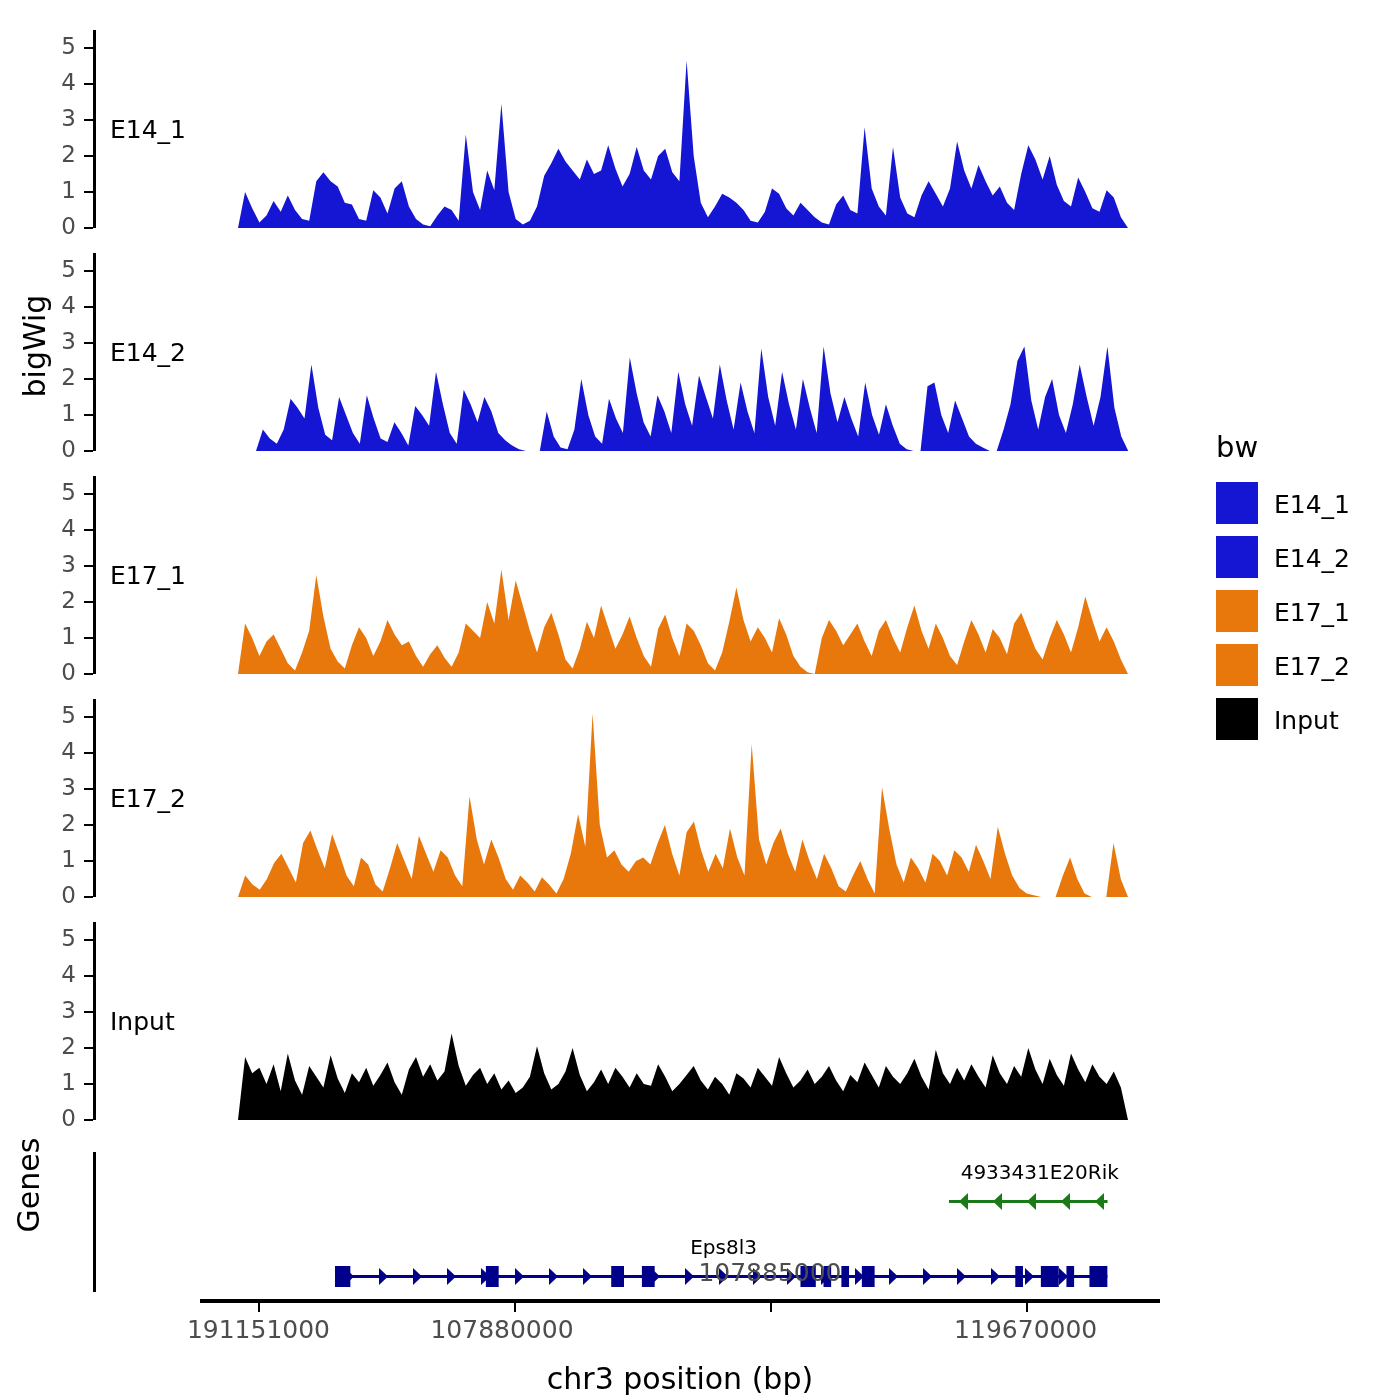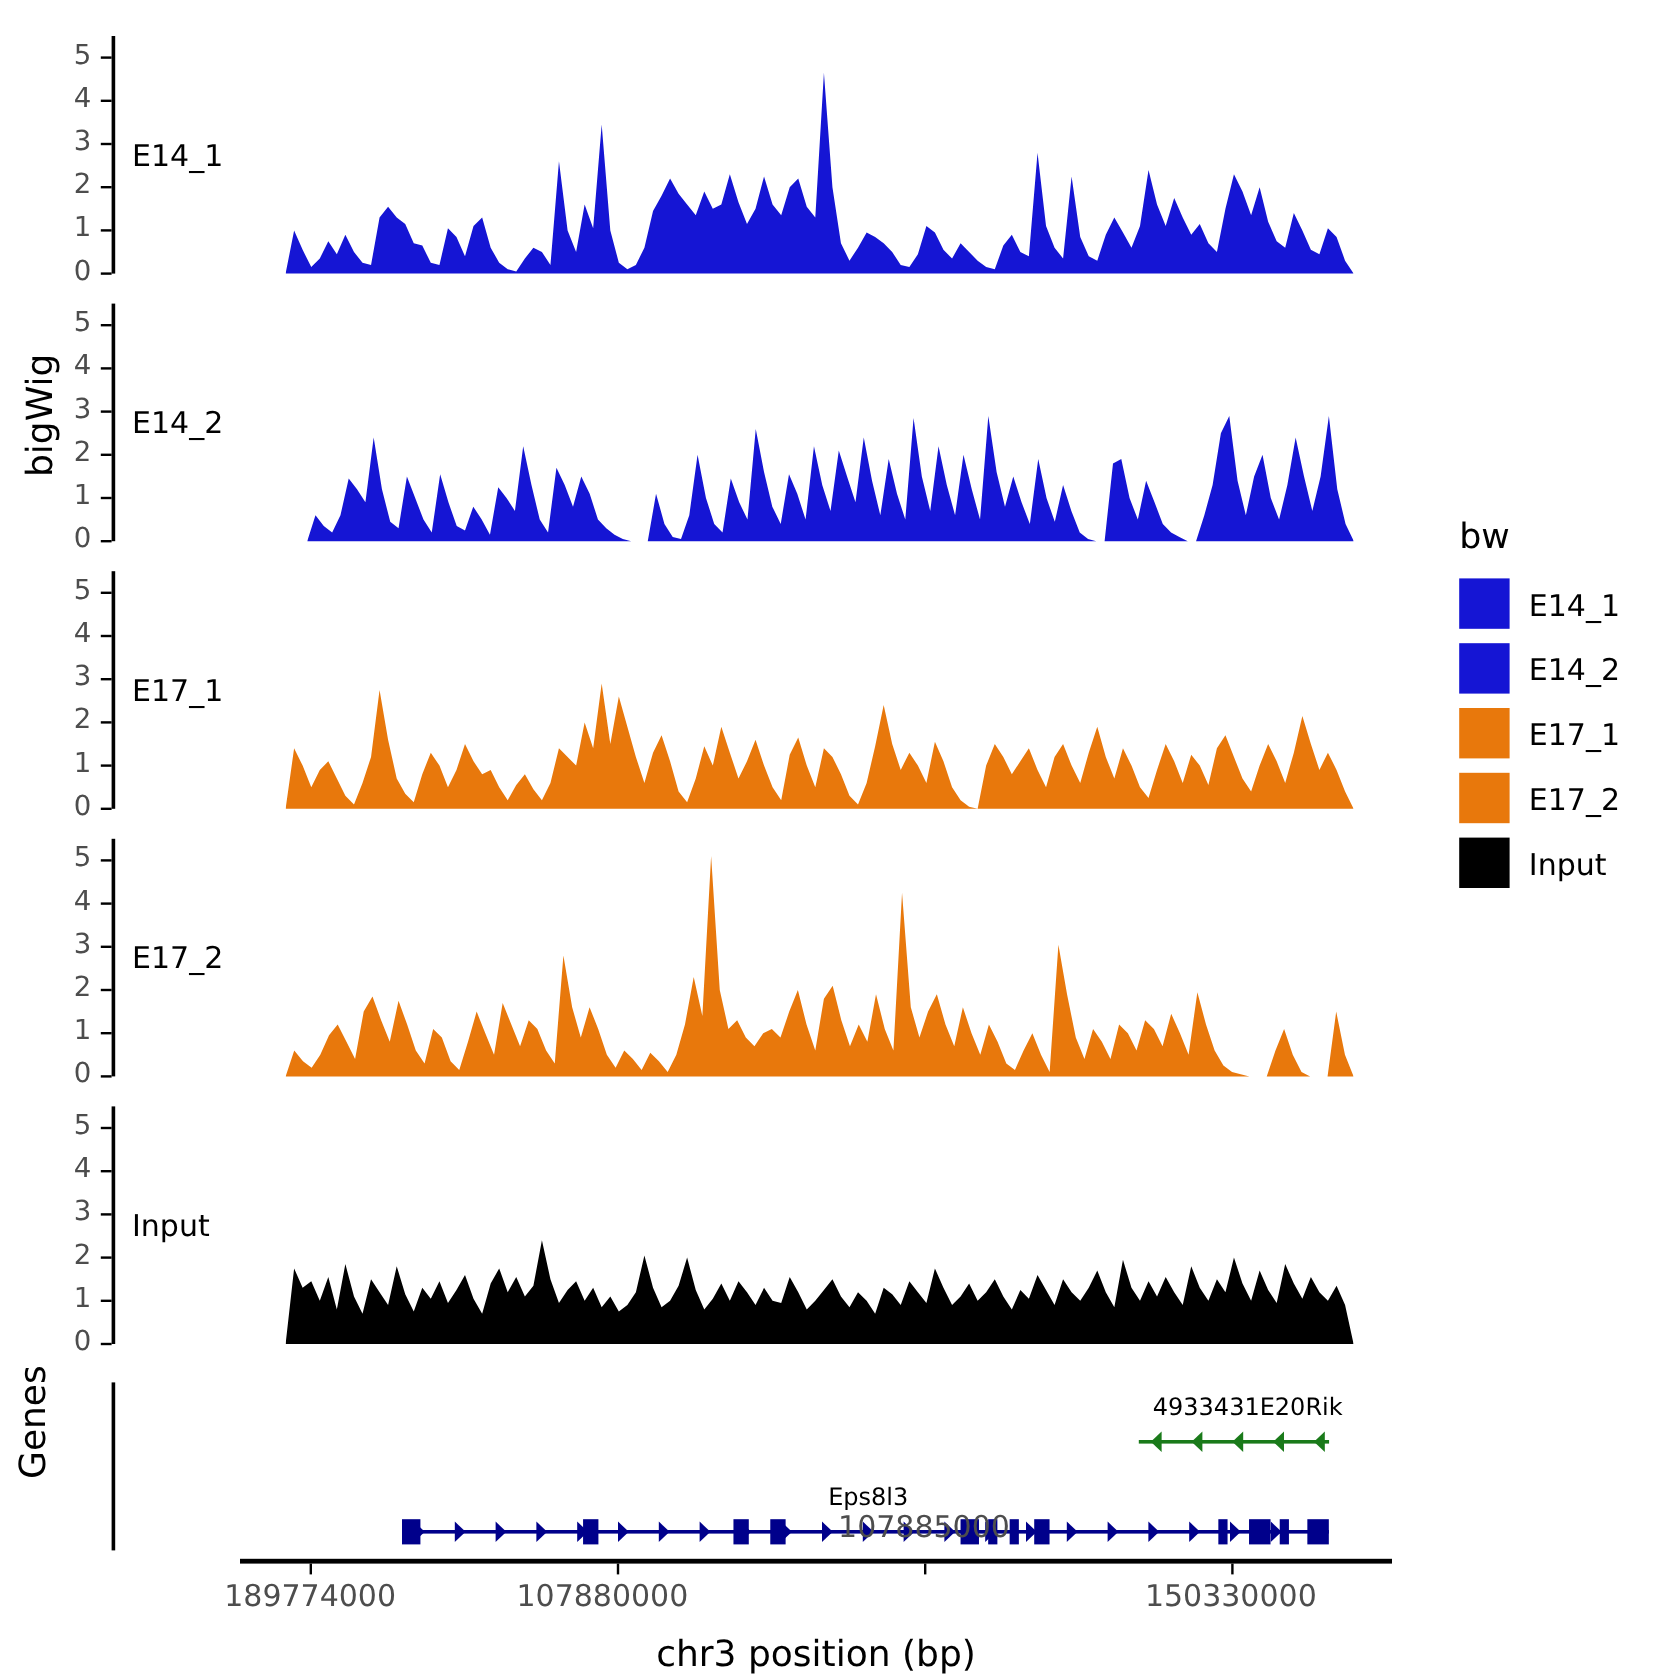--- a/index.html
+++ b/index.html
@@ -185,22 +185,22 @@
         <rect x="684.2873563218391" y="5" width="7.6724137931034875" height="21" fill="#00008b"></rect>
         <rect x="709.8620689655172" y="5" width="17.902298850574653" height="21" fill="#00008b"></rect>
         <rect x="735.4367816091956" y="5" width="7.67241379310326" height="21" fill="#00008b"></rect>
         <rect x="758.4540229885058" y="5" width="17.902298850574653" height="21" fill="#00008b"></rect>
       </svg>
       <div class="gene-name" style="left: 690.162px; top: 1235px; text-align: center;">Eps8l3</div>
     </div>
   <div id="xaxis">
       <div class="xaxis-line" style="left: 200px; top: 1299px; width: 960px;"></div>
       <div class="xtick" style="left: 258.46px; top: 1303px;"></div>
-      <div class="xticklab" style="left: 168.46px; top: 1315px; width: 180px;">189774000</div>
+      <div class="xticklab" style="left: 168.46px; top: 1315px; width: 180px;">191151000</div>
       <div class="xtick" style="left: 514.207px; top: 1303px;"></div>
       <div class="xticklab" style="left: 412px; top: 1315px; width: 180px;">107880000</div>
       <div class="xtick" style="left: 769.954px; top: 1303px;"></div>
       <div class="xticklab" style="left: 679.954px; top: 1258px; width: 180px;">107885000</div>
       <div class="xtick" style="left: 1025.7px; top: 1303px;"></div>
-      <div class="xticklab" style="left: 935.701px; top: 1315px; width: 180px;">150330000</div>
+      <div class="xticklab" style="left: 935.701px; top: 1315px; width: 180px;">119670000</div>
       <div class="xaxis-title" style="left: 400px; top: 1361px; width: 560px;">chr3 position (bp)</div>
     </div>
 </div>
 
 </body></html>

